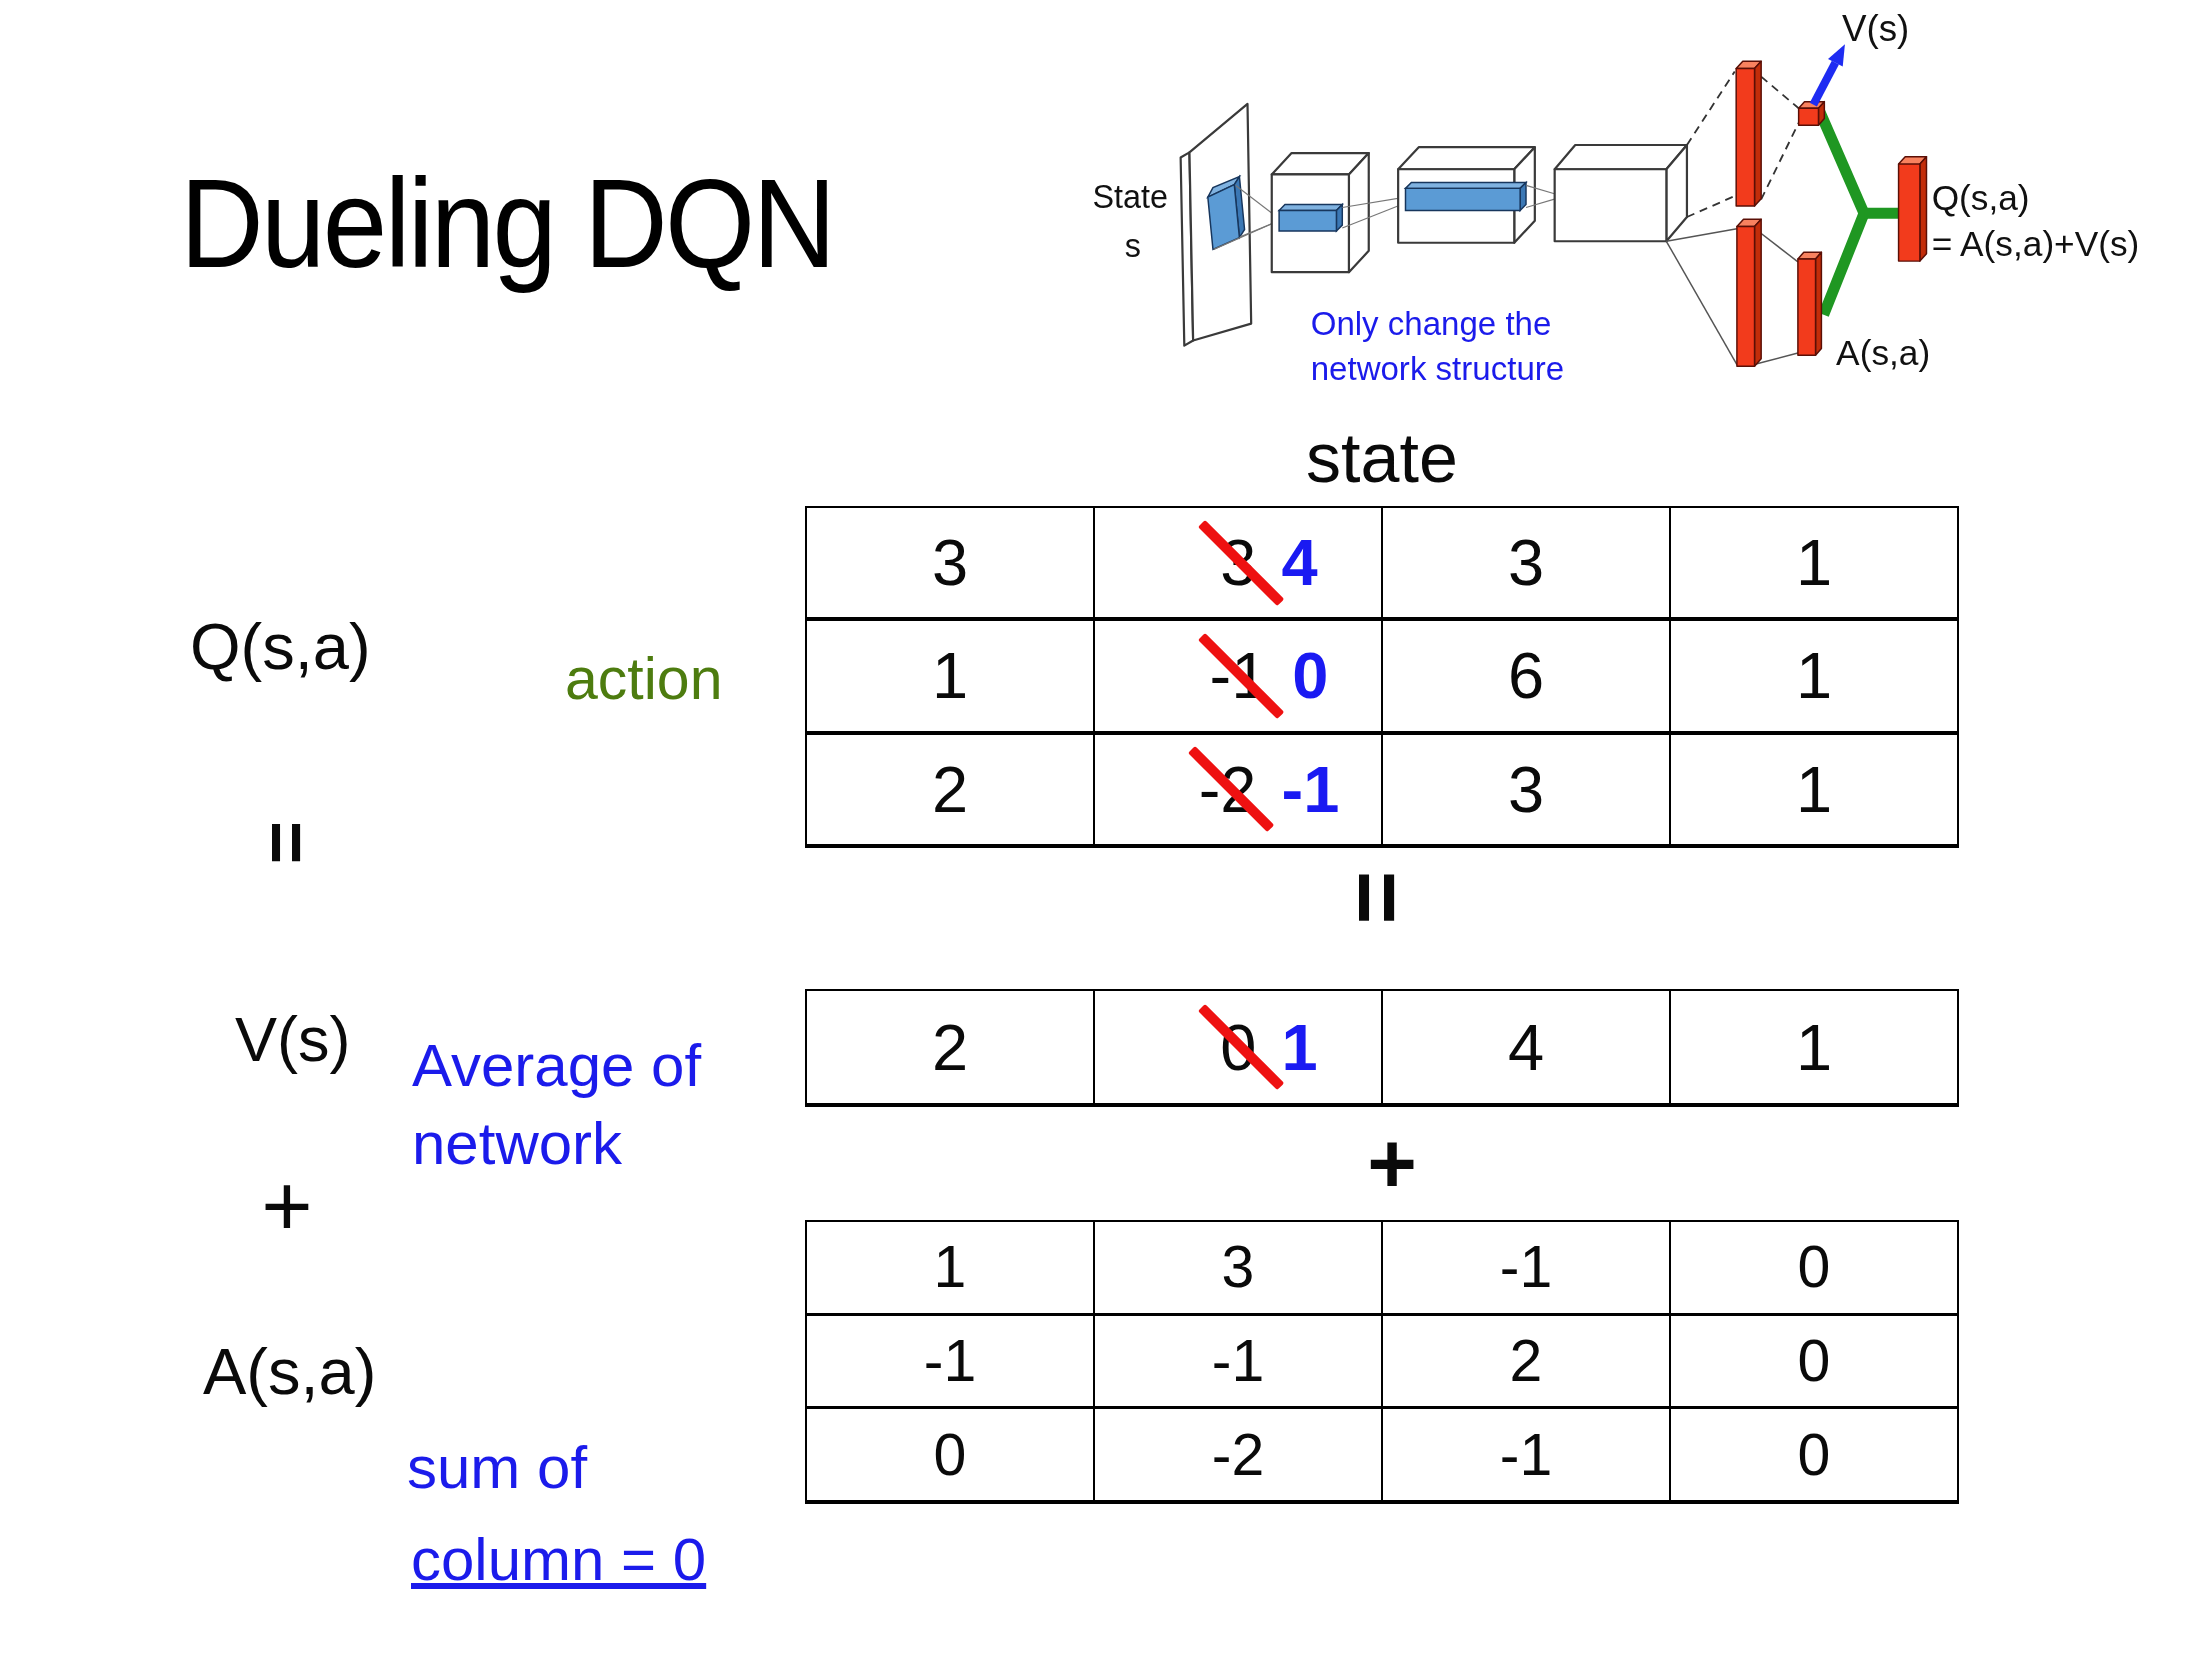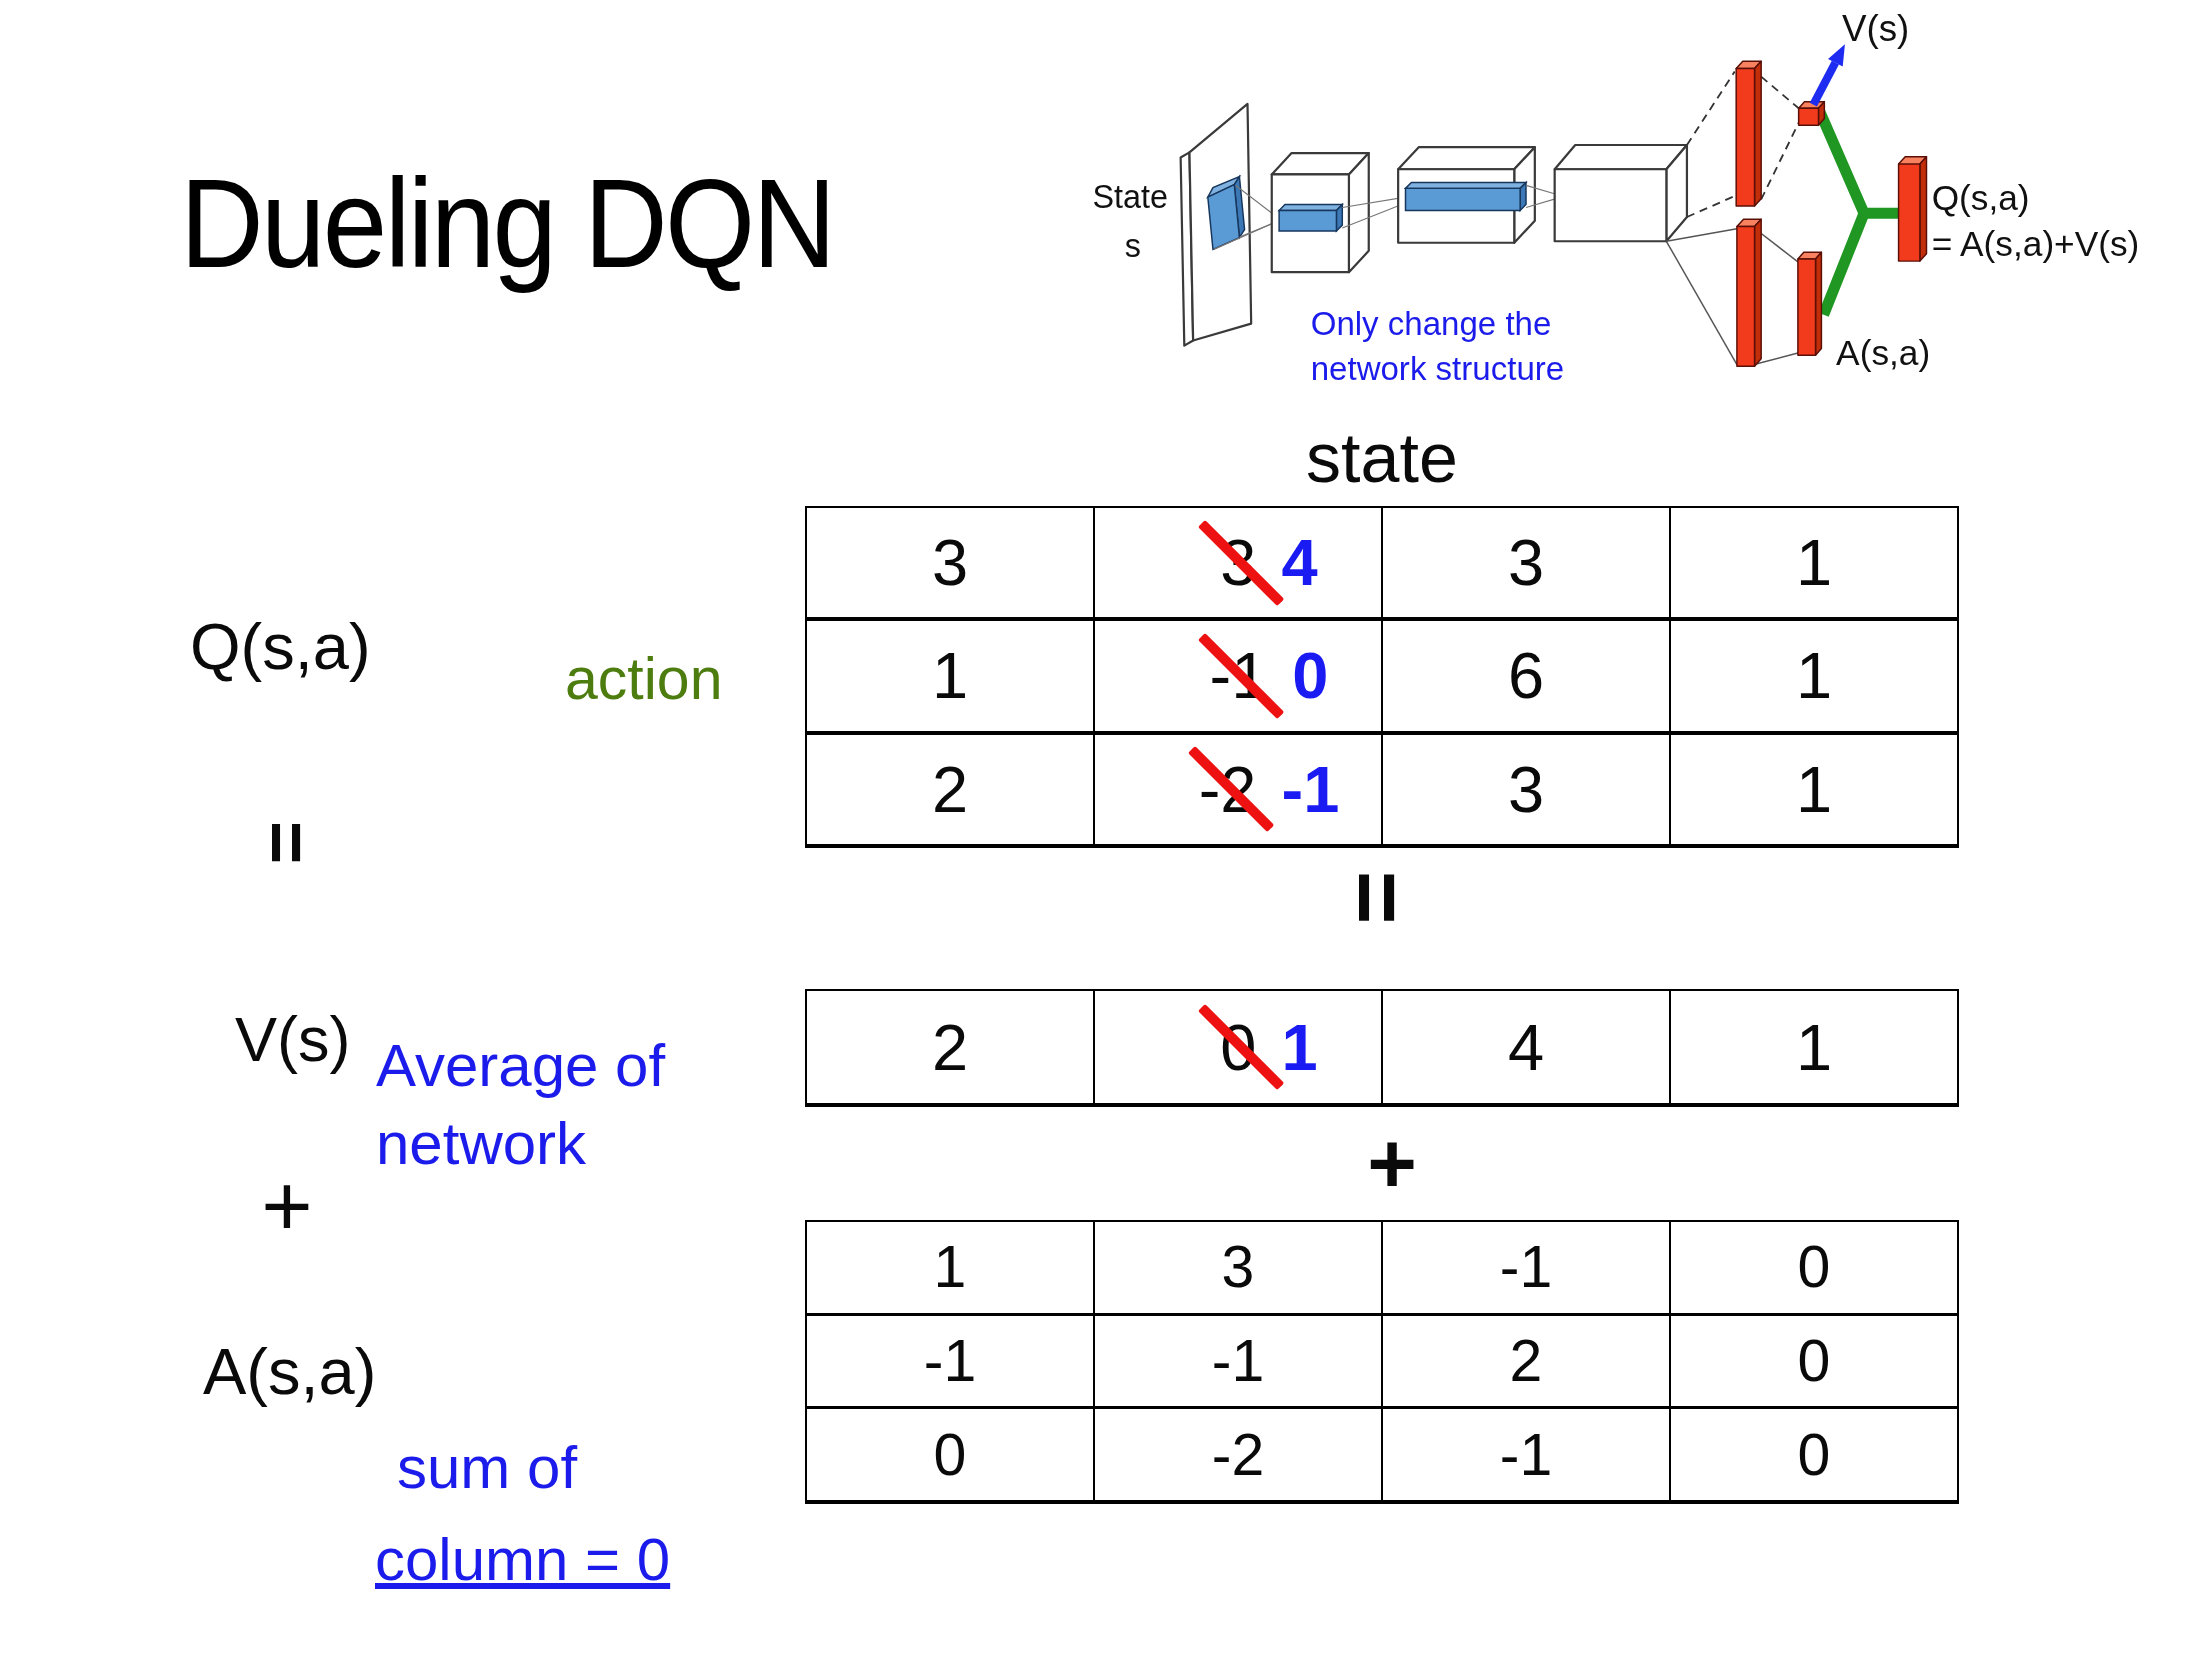--- a/index.html
+++ b/index.html
@@ -6,21 +6,21 @@
   body{width:2205px;height:1654px;position:relative;overflow:hidden;
        font-family:"Liberation Sans",sans-serif;color:#0a0a0a;}
   .abs{position:absolute;}
 
   
   .title{position:absolute;left:180px;top:151px;font-size:126px;font-weight:400;
          letter-spacing:-2.9px;color:#000;transform:scaleX(.92);transform-origin:left top;white-space:nowrap;}
 
   
   .fn-label{position:absolute;font-size:65px;color:#0a0a0a;white-space:nowrap;}
-  .blue-note{position:absolute;font-size:60px;color:#1b1beb;white-space:nowrap;}
+  .blue-note{position:absolute;font-size:60px;color:#1b1beb;white-space:nowrap;margin-left:36px;}
   .sym{position:absolute;display:flex;align-items:center;justify-content:center;color:#0a0a0a;}
   .rot90{display:inline-block;transform:rotate(90deg);}
 
   
   .tbl{position:absolute;left:805px;width:1154px;box-sizing:border-box;background:#fff;
        border:2.9px solid #000;border-bottom-width:4.4px;display:flex;flex-direction:column;}
   .trow{flex:1;display:flex;}
   .trow + .trow{border-top:4.4px solid #000;}
   .tbl-a .trow + .trow{border-top:3.7px solid #000;}
   .tcell{flex:1;display:flex;align-items:center;justify-content:center;position:relative;
@@ -178,21 +178,21 @@
 
 <div class="fn-label" style="left:235px;top:1003px;font-size:63px;">V(s)</div>
 <div class="blue-note" style="left:376px;top:1031px;">Average of</div>
 <div class="blue-note" style="left:376px;top:1109px;">network</div>
 
 <div class="sym" style="left:243px;top:1162px;width:88px;height:88px;font-size:88px;font-weight:500;">
     <span>+</span>
   </div>
 
 <div class="fn-label" style="left:203px;top:1334px;">A(s,a)</div>
-<div class="blue-note" style="left:397px;top:1433px;">sum of</div>
+<div class="blue-note" style="left:371px;top:1433px;">sum of</div>
 <div class="blue-note" style="left:375px;top:1525px;text-decoration:underline;">column = 0</div>
 
 <div class="sym" style="left:1334px;top:853px;width:88px;height:88px;font-size:92px;font-weight:700;">
     <span class="rot90">=</span>
   </div>
 
 <div class="sym" style="left:1348px;top:1120px;width:88px;height:88px;font-size:85px;font-weight:700;">
     <span>+</span>
   </div>
 

